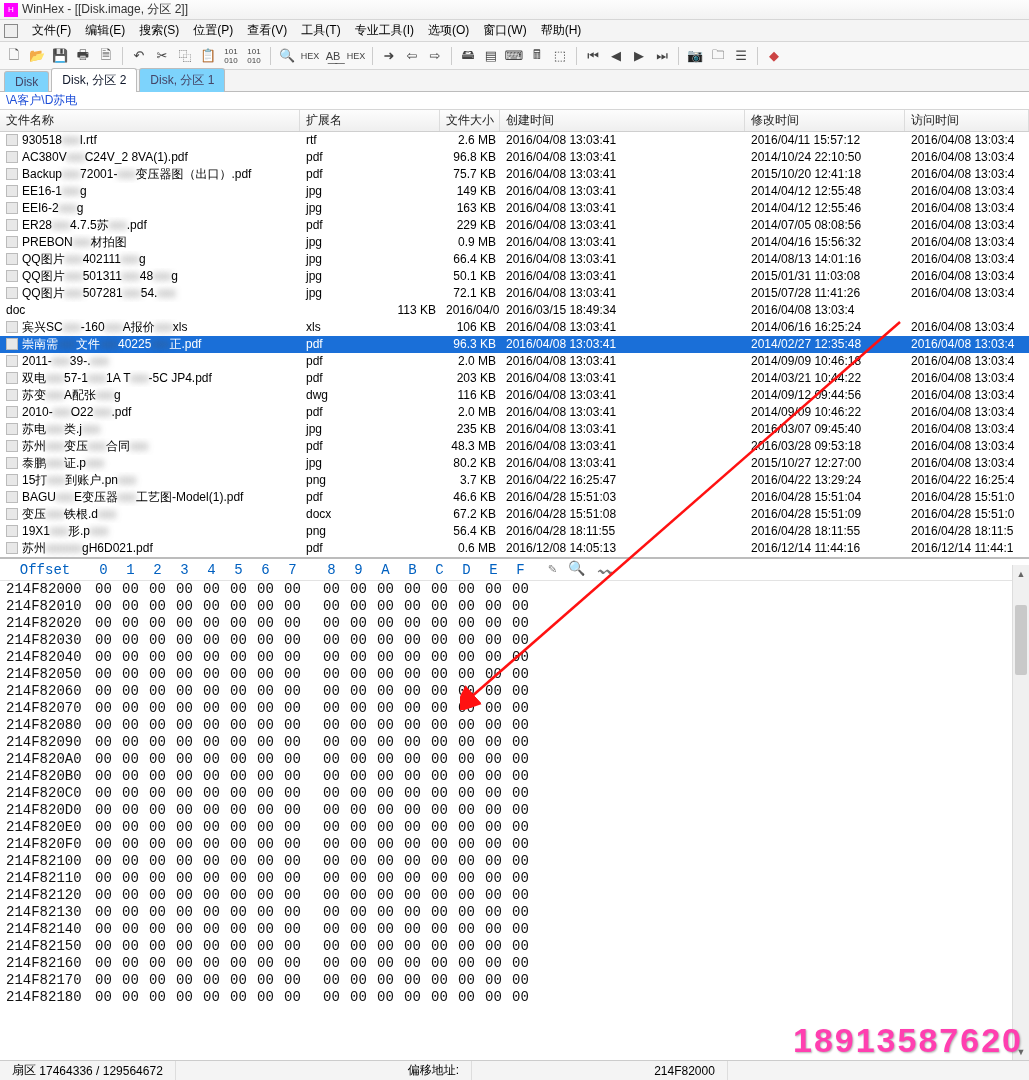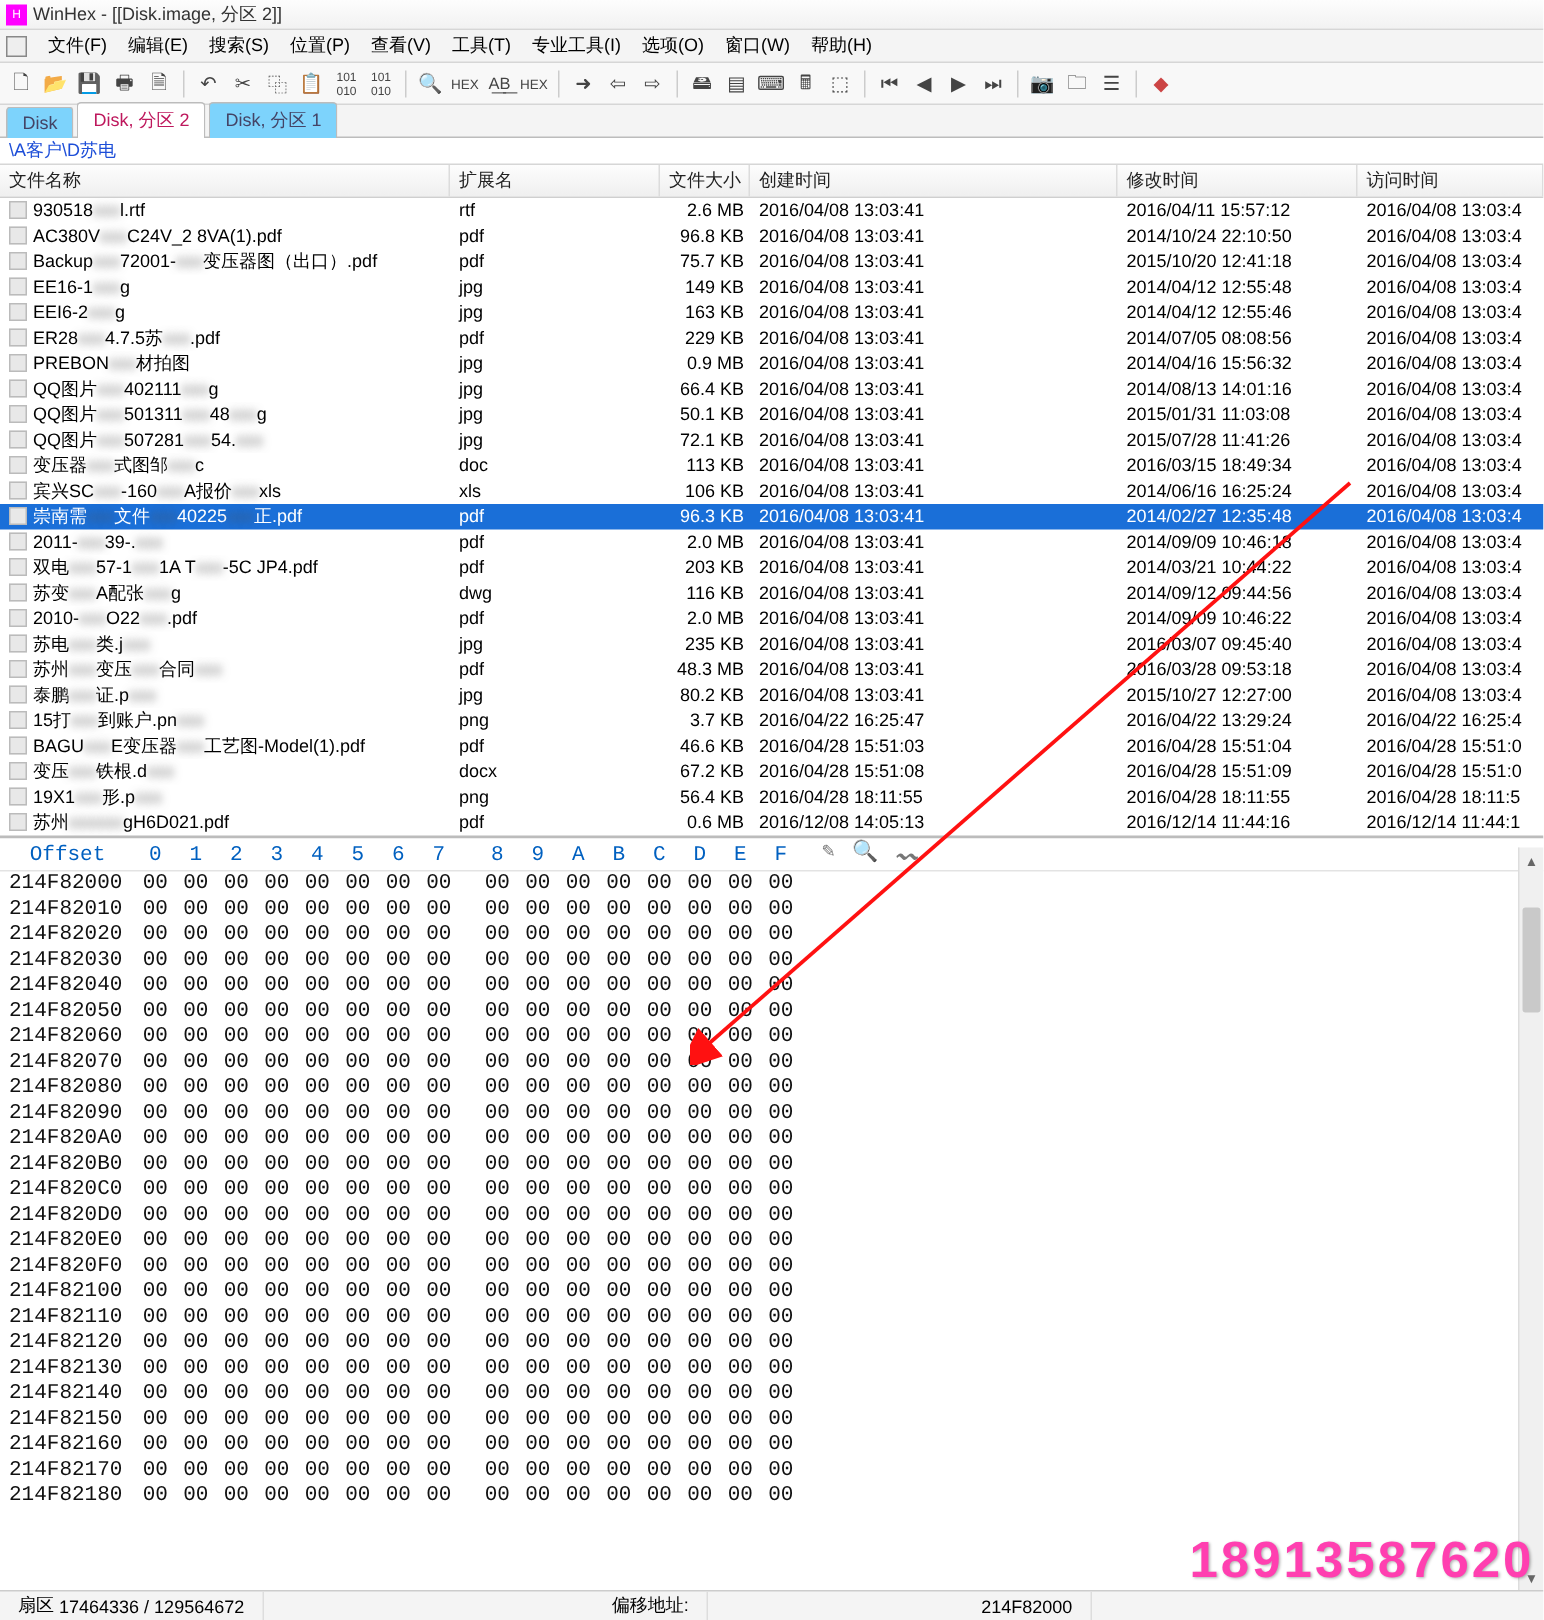--- a/index.html
+++ b/index.html
@@ -63,21 +63,21 @@
   padding: 3px 10px;
   border: 1px solid #bcbcbc;
   border-bottom: none;
   background: #7dd3fc;
   font-size: 12px;
   color: #446;
   border-radius: 3px 3px 0 0;
   position: relative;
   top: 1px;
 }
-.tab.active { background: #fff; color: #be185d;}
+.tab.active { background: #fff; color: #0f172a;}
 .path-bar {
   border-bottom: 1px solid #d6d6d6;
   padding: 2px 6px;
   color: #1d4ed8;
   font-size: 12px;
   height: 18px;
   display:flex; align-items:center;
 }
 .file-list { border-bottom: 1px solid #bcbcbc; }
 .fl-header, .fl-row {
@@ -313,21 +313,20 @@
       </div>
       <div class="fl-row">
         <div class="cell "><span class="file-icon"></span>QQ图片<span class="blur">xxx</span>507281<span class="blur">xxx</span>54.<span class="blur">xxx</span></div>
         <div class="cell ">jpg</div>
         <div class="cell size">72.1 KB</div>
         <div class="cell ">2016/04/08  13:03:41</div>
         <div class="cell ">2015/07/28  11:41:26</div>
         <div class="cell ">2016/04/08  13:03:4</div>
       </div>
       <div class="fl-row">
-        <div class="cell "><span class="file-icon"></span>变压器<span class="blur">xxx</span>式图邹<span class="blur">xxx</span>c</div>
         <div class="cell ">doc</div>
         <div class="cell size">113 KB</div>
         <div class="cell ">2016/04/08  13:03:41</div>
         <div class="cell ">2016/03/15  18:49:34</div>
         <div class="cell ">2016/04/08  13:03:4</div>
       </div>
       <div class="fl-row">
         <div class="cell "><span class="file-icon"></span>宾兴SC<span class="blur">xxx</span>-160<span class="blur">xxx</span>A报价<span class="blur">xxx</span>xls</div>
         <div class="cell ">xls</div>
         <div class="cell size">106 KB</div>

